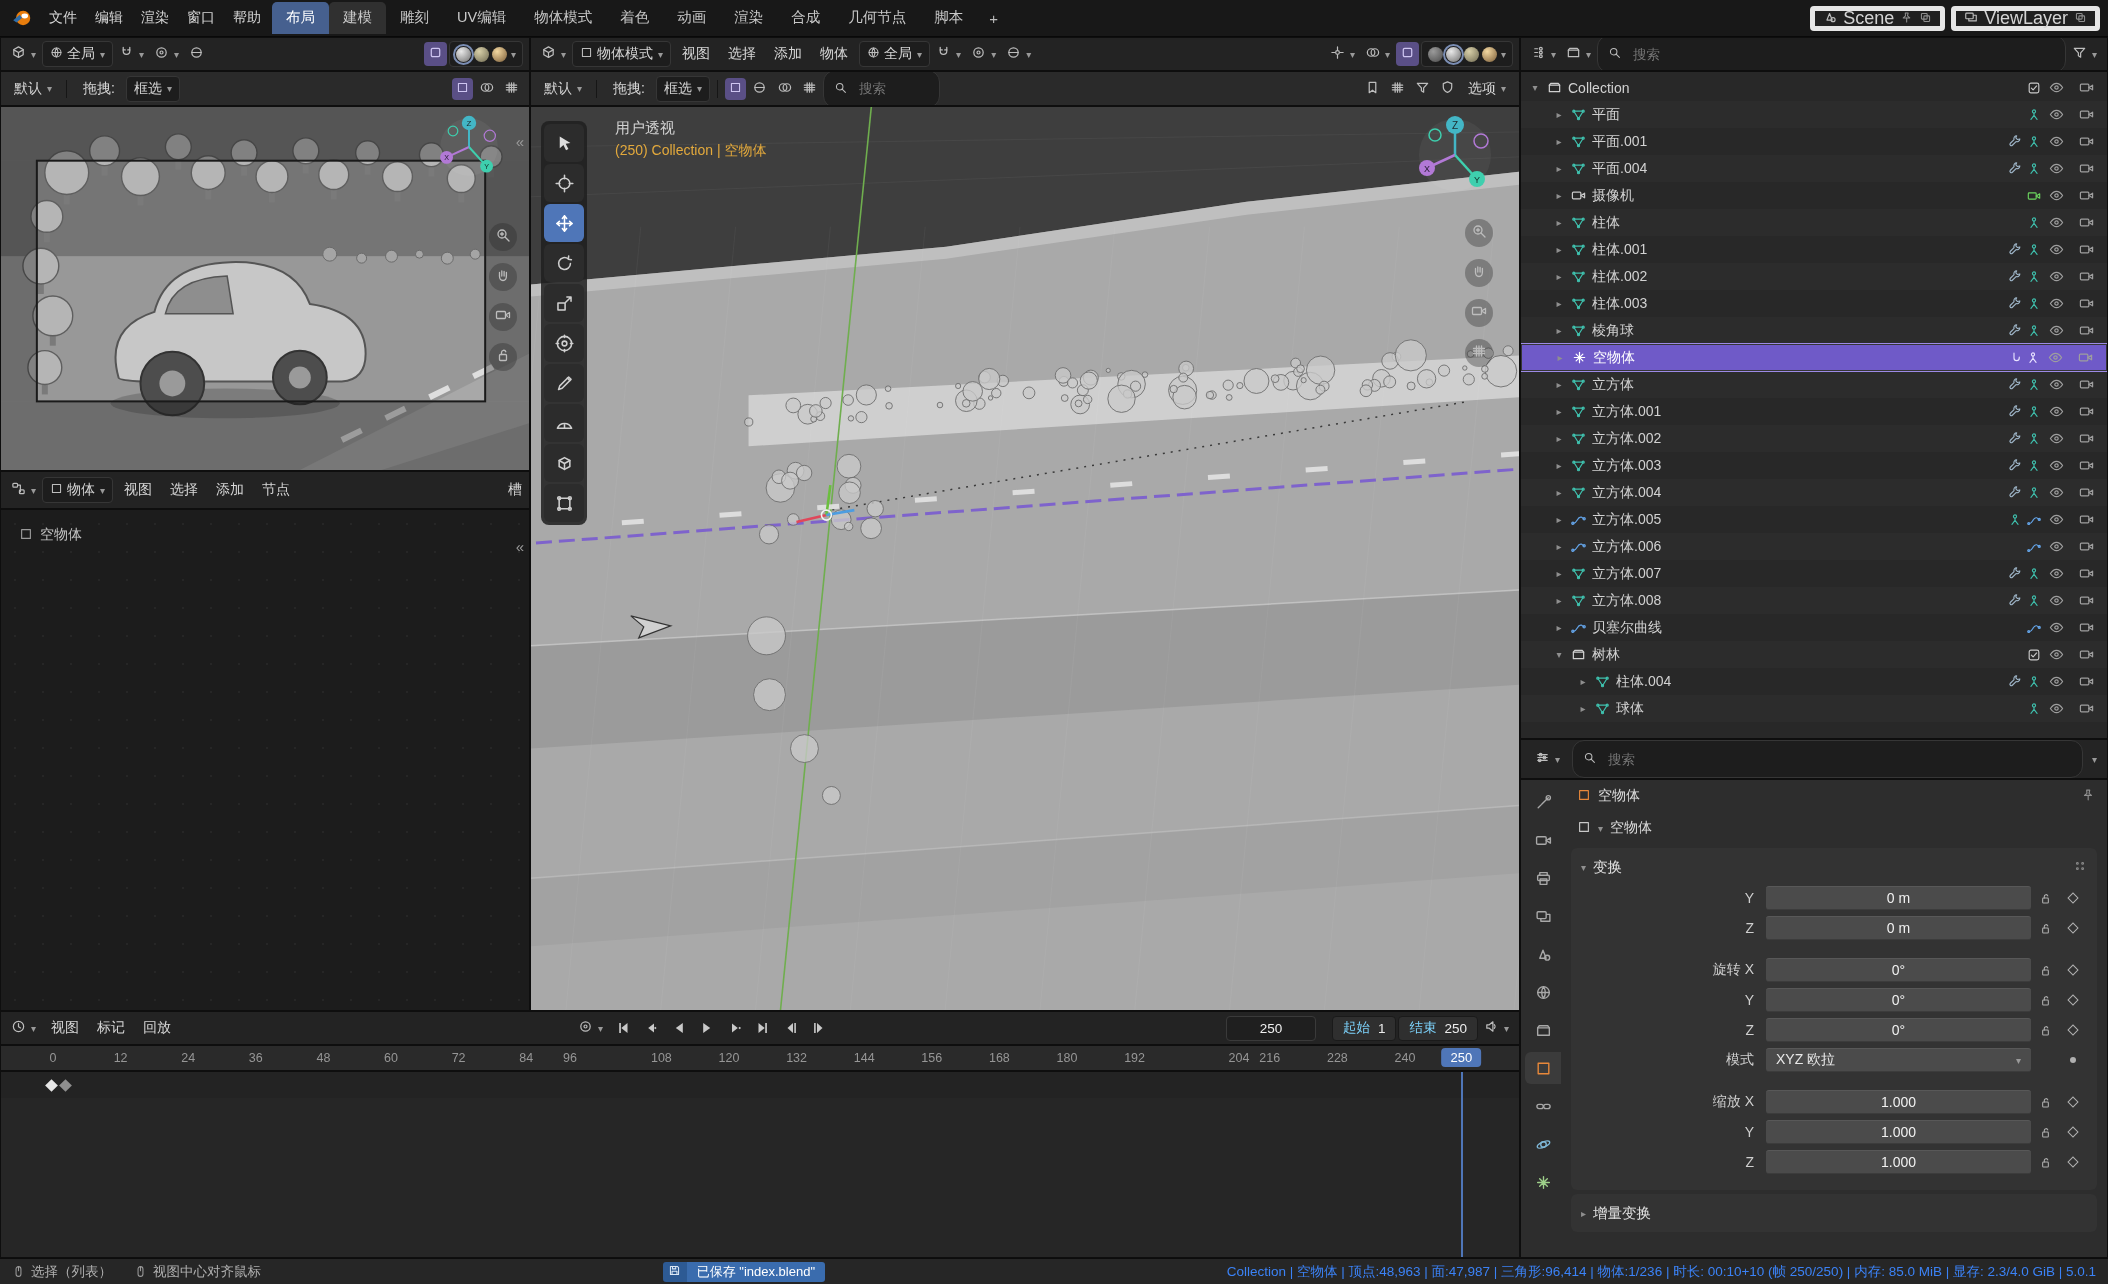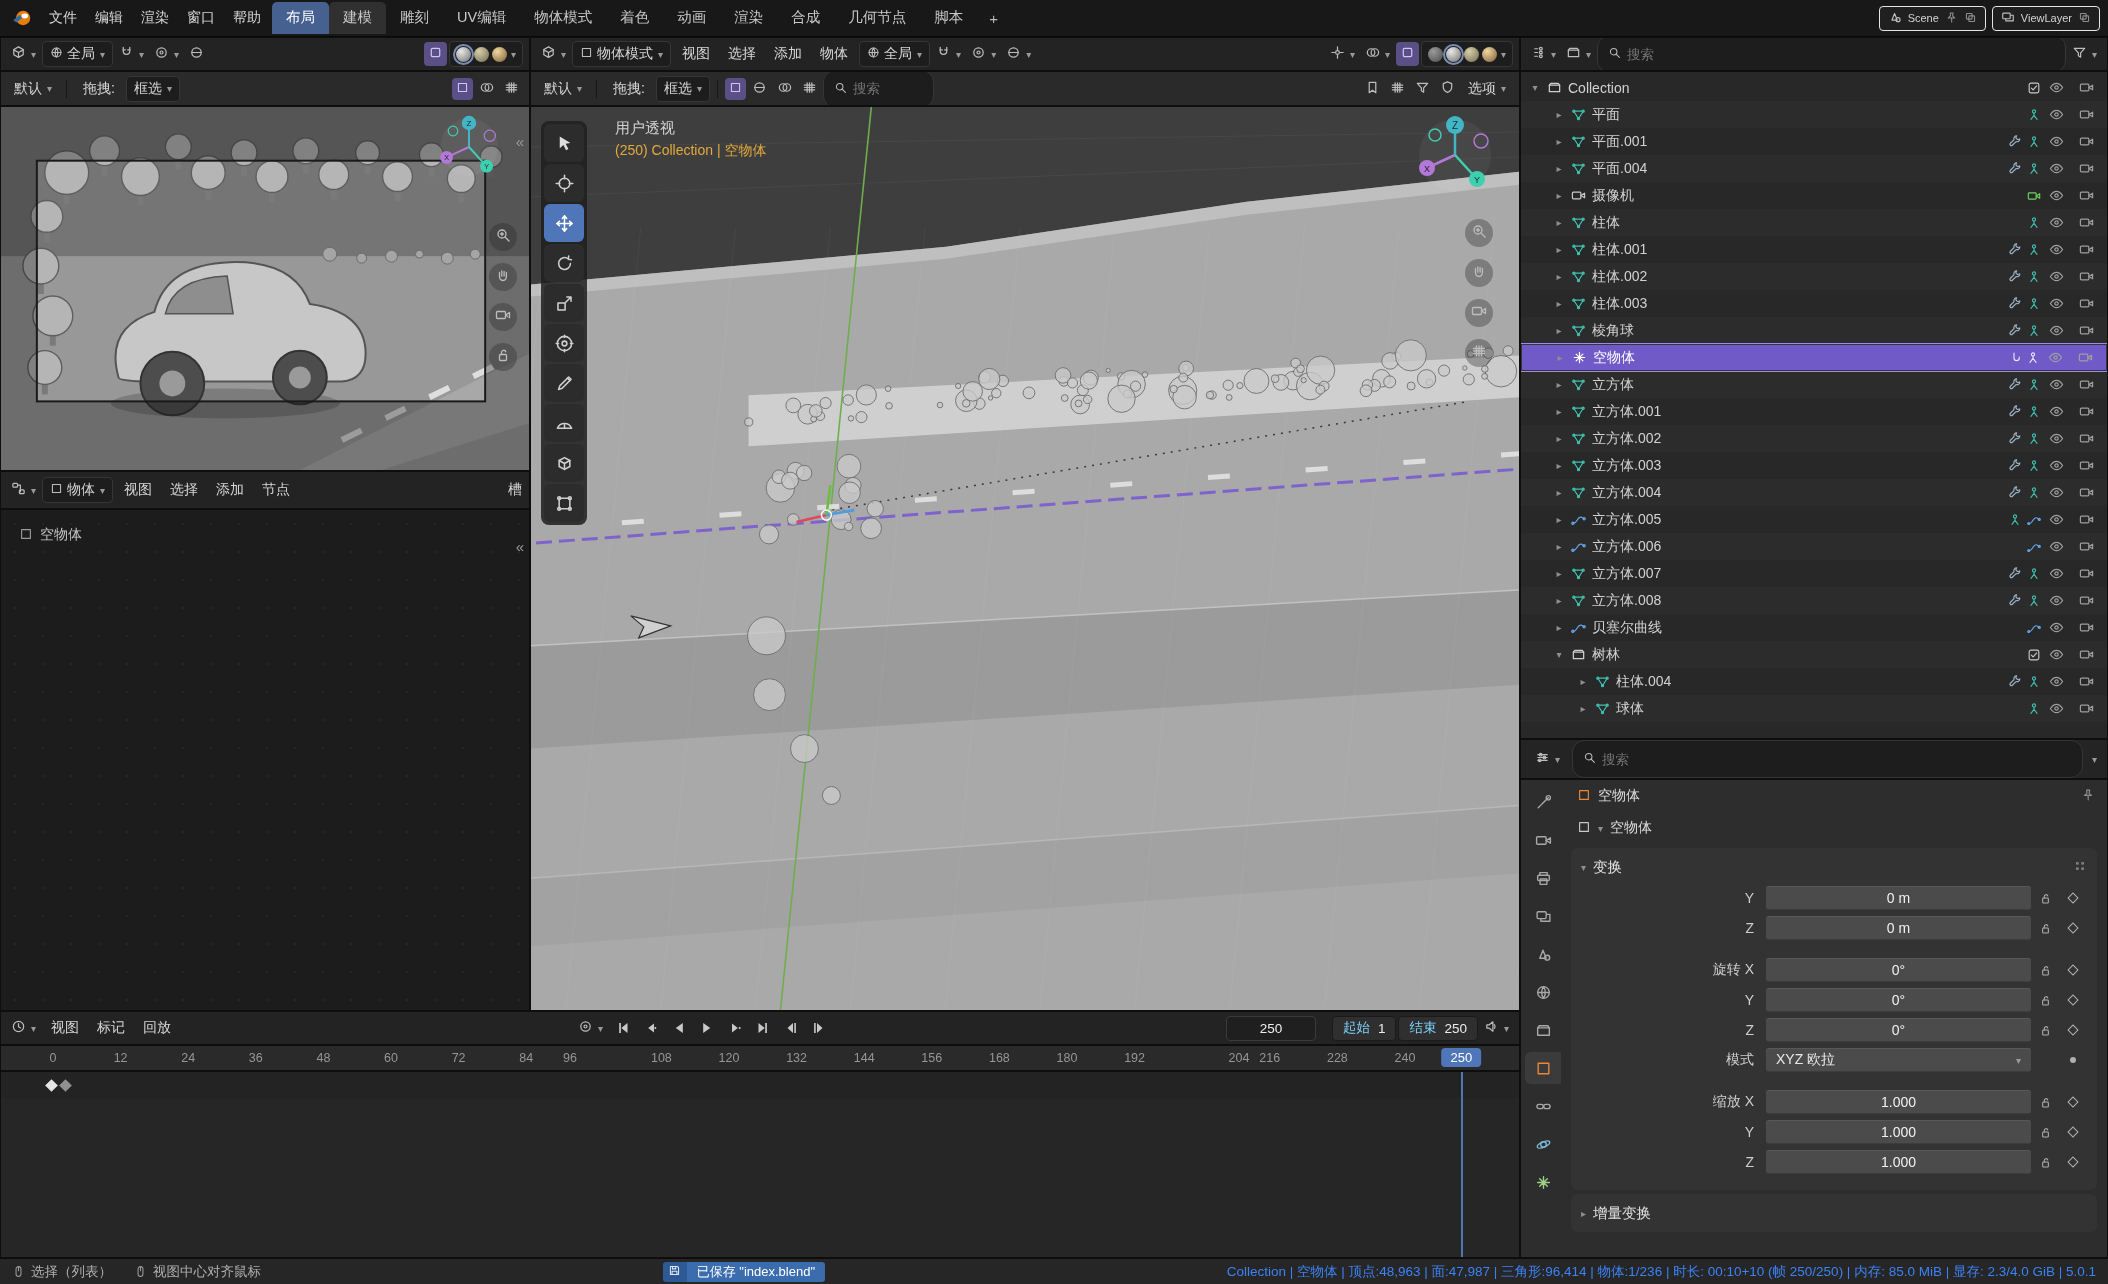--- a/index.html
+++ b/index.html
@@ -21,21 +21,21 @@
 .divider{width:1px;height:18px;background:#161616;margin:0 5px}
 
 #topbar{left:0;top:0;width:2108px;height:37px;background:#181818;border-bottom:1px solid #090909;display:flex;align-items:center;padding:0 8px}
 .tb-left{display:flex;align-items:center;gap:2px;flex:1}
 .logo{width:28px;height:26px;display:flex;align-items:center;justify-content:center;margin-right:2px}
 .ws-tab{padding:6px 14px 7px;font-size:14.5px;color:#c9c9c9;border-radius:5px 5px 0 0}
 .ws-tab.active{background:#46608f;color:#fff}
 .ws-tab.hover{background:#303030}
 .ws-add{padding:4px 10px;color:#bbb;font-size:15px}
 .tb-right{display:flex;align-items:center;gap:6px}
-.tb-sel{display:flex;align-items:center;gap:6px;background:#202020;border:1px solid #e5e5e5;border-radius:4px;height:25px;padding:0 8px;font-size:11px}
+.tb-sel{display:flex;align-items:center;gap:6px;background:#202020;border:5px solid #e5e5e5;border-radius:4px;height:25px;padding:0 8px;font-size:18px}
 
 #lvp-h1{left:0;top:37px;width:530px;height:34px}
 #lvp-h2{left:0;top:71px;width:530px;height:35px}
 #lvp-canvas{left:0;top:106px;width:530px;height:365px;background:#6f6f6f;overflow:hidden}
 #node-h{left:0;top:471px;width:530px;height:38px}
 #node-canvas{left:0;top:509px;width:530px;height:502px;background:#1c1c1c;
   background-image:radial-gradient(#262626 1px,transparent 1px);background-size:28px 28px;overflow:hidden}
 #mvp-h1{left:530px;top:37px;width:990px;height:34px}
 #mvp-h2{left:530px;top:71px;width:990px;height:35px}
 #mvp-canvas{left:530px;top:106px;width:990px;height:905px;background:#3d3d3d;overflow:hidden}
@@ -52,21 +52,21 @@
 .nav-gizmo{position:absolute;width:80px;height:80px}
 .nav-stack{position:absolute;display:flex;flex-direction:column;gap:12px;align-items:center}
 .nav-ic{width:28px;height:28px;border-radius:50%;display:flex;align-items:center;justify-content:center;background:rgba(40,40,40,.35)}
 
 .shade-group{display:flex;align-items:center;gap:3px;background:#1d1d1d;border:1px solid #363636;border-radius:4px;padding:2px 6px;height:26px}
 .ball{width:15px;height:15px;border-radius:50%;background:radial-gradient(circle at 35% 30%,#e8e8e8,#6f6f6f)}
 .ball.wire{background:radial-gradient(circle at 35% 30%,#9a9a9a,#4a4a4a)}
 .ball.mat{background:radial-gradient(circle at 35% 30%,#d8cfa8,#6f6a52)}
 .ball.rend{background:radial-gradient(circle at 35% 30%,#f2d7a0,#7a5c38)}
 .ball.active{outline:2px solid #7a8db3;outline-offset:1px}
-.search-box{display:flex;align-items:center;gap:6px;background:#1d1d1d;border:1px solid #363636;border-radius:12px;height:25px;padding:18px 10px;color:#9a9a9a;font-size:13.5px}
+.search-box{display:flex;align-items:center;gap:12px;background:#1d1d1d;border:1px solid #363636;border-radius:12px;height:25px;padding:18px 10px;color:#9a9a9a;font-size:13.5px}
 .search-box input{background:none;border:none;outline:none;color:#cfcfcf;font-size:13.5px;width:70px;font-family:inherit}
 
 #outliner-h{left:1520px;top:37px;width:588px;height:34px}
 #outliner{left:1520px;top:71px;width:588px;height:668px;background:#282828;overflow:hidden;padding-top:2px}
 .o-row{display:flex;align-items:center;height:27px;font-size:14px;color:#d2d2d2;padding-right:6px}
 .o-row:nth-child(even){background:#2c2c2c}
 .o-row.sel{background:#6f5ac8;outline:1px solid #9c8ae6;color:#fff}
 .o-exp{width:16px;text-align:center;font-size:10px;color:#8f8f8f}
 .o-ic{width:22px;display:flex;justify-content:center}
 .o-label{margin-left:3px}

